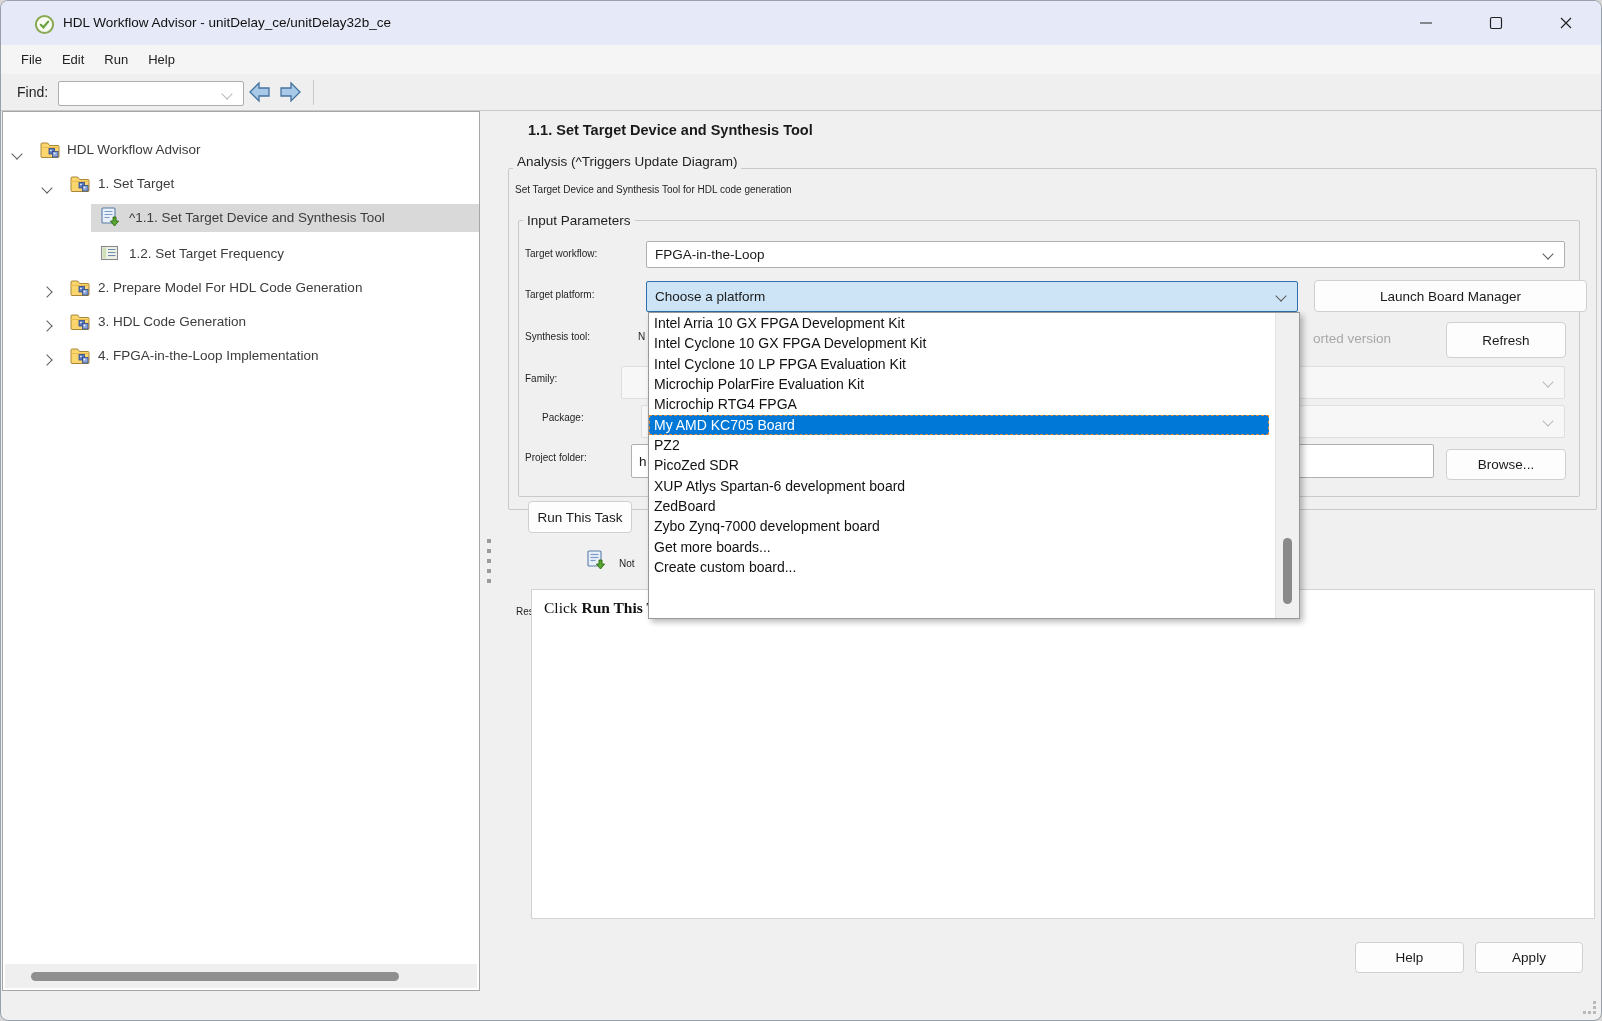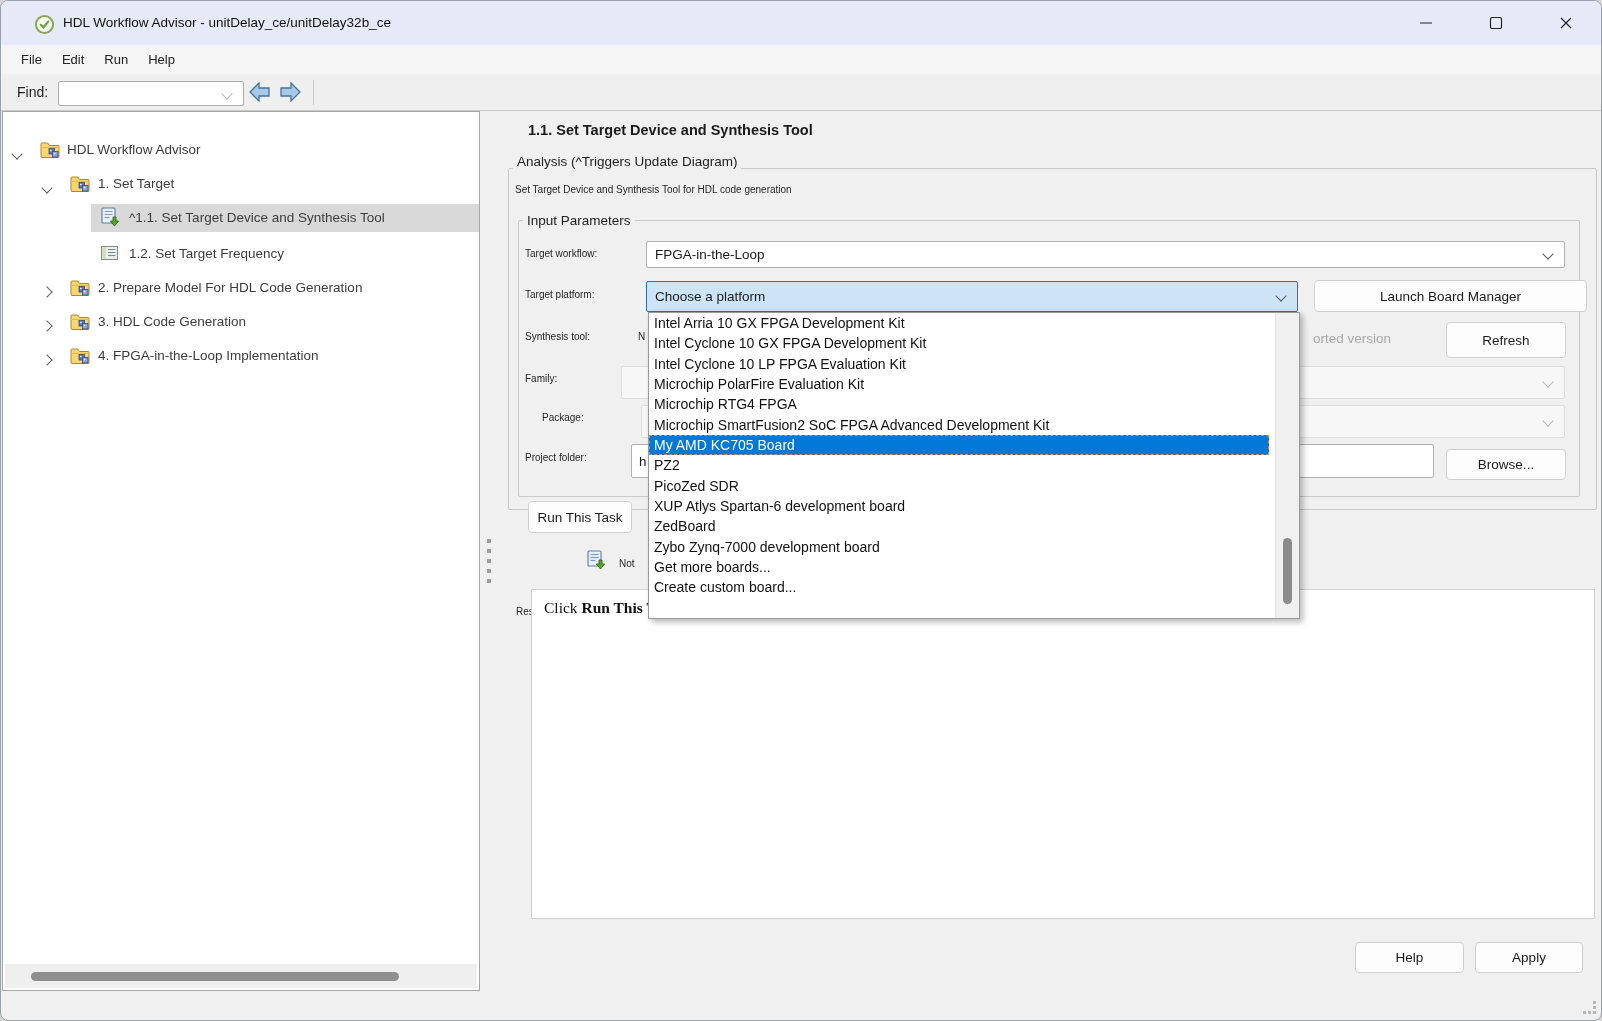--- a/index.html
+++ b/index.html
@@ -277,21 +277,20 @@
   <div class="abs btn" style="left:1354px;top:941px;width:109px;height:31px;">Help</div>
   <div class="abs btn" style="left:1474px;top:941px;width:108px;height:31px;">Apply</div>
 
   <div class="abs" id="dd-popup">
     <div id="dd-items">
         <div class="dd-item">Intel Arria 10 GX FPGA Development Kit</div>
         <div class="dd-item">Intel Cyclone 10 GX FPGA Development Kit</div>
         <div class="dd-item">Intel Cyclone 10 LP FPGA Evaluation Kit</div>
         <div class="dd-item">Microchip PolarFire Evaluation Kit</div>
         <div class="dd-item">Microchip RTG4 FPGA</div>
-        <div class="dd-item">Microchip SmartFusion2 SoC FPGA Advanced Development Kit</div>
         <div class="dd-item sel">My AMD KC705 Board</div>
         <div class="dd-item">PZ2</div>
         <div class="dd-item">PicoZed SDR</div>
         <div class="dd-item">XUP Atlys Spartan-6 development board</div>
         <div class="dd-item">ZedBoard</div>
         <div class="dd-item">Zybo Zynq-7000 development board</div>
         <div class="dd-item">Get more boards...</div>
         <div class="dd-item">Create custom board...</div>
       </div>
     <div id="dd-scroll">

